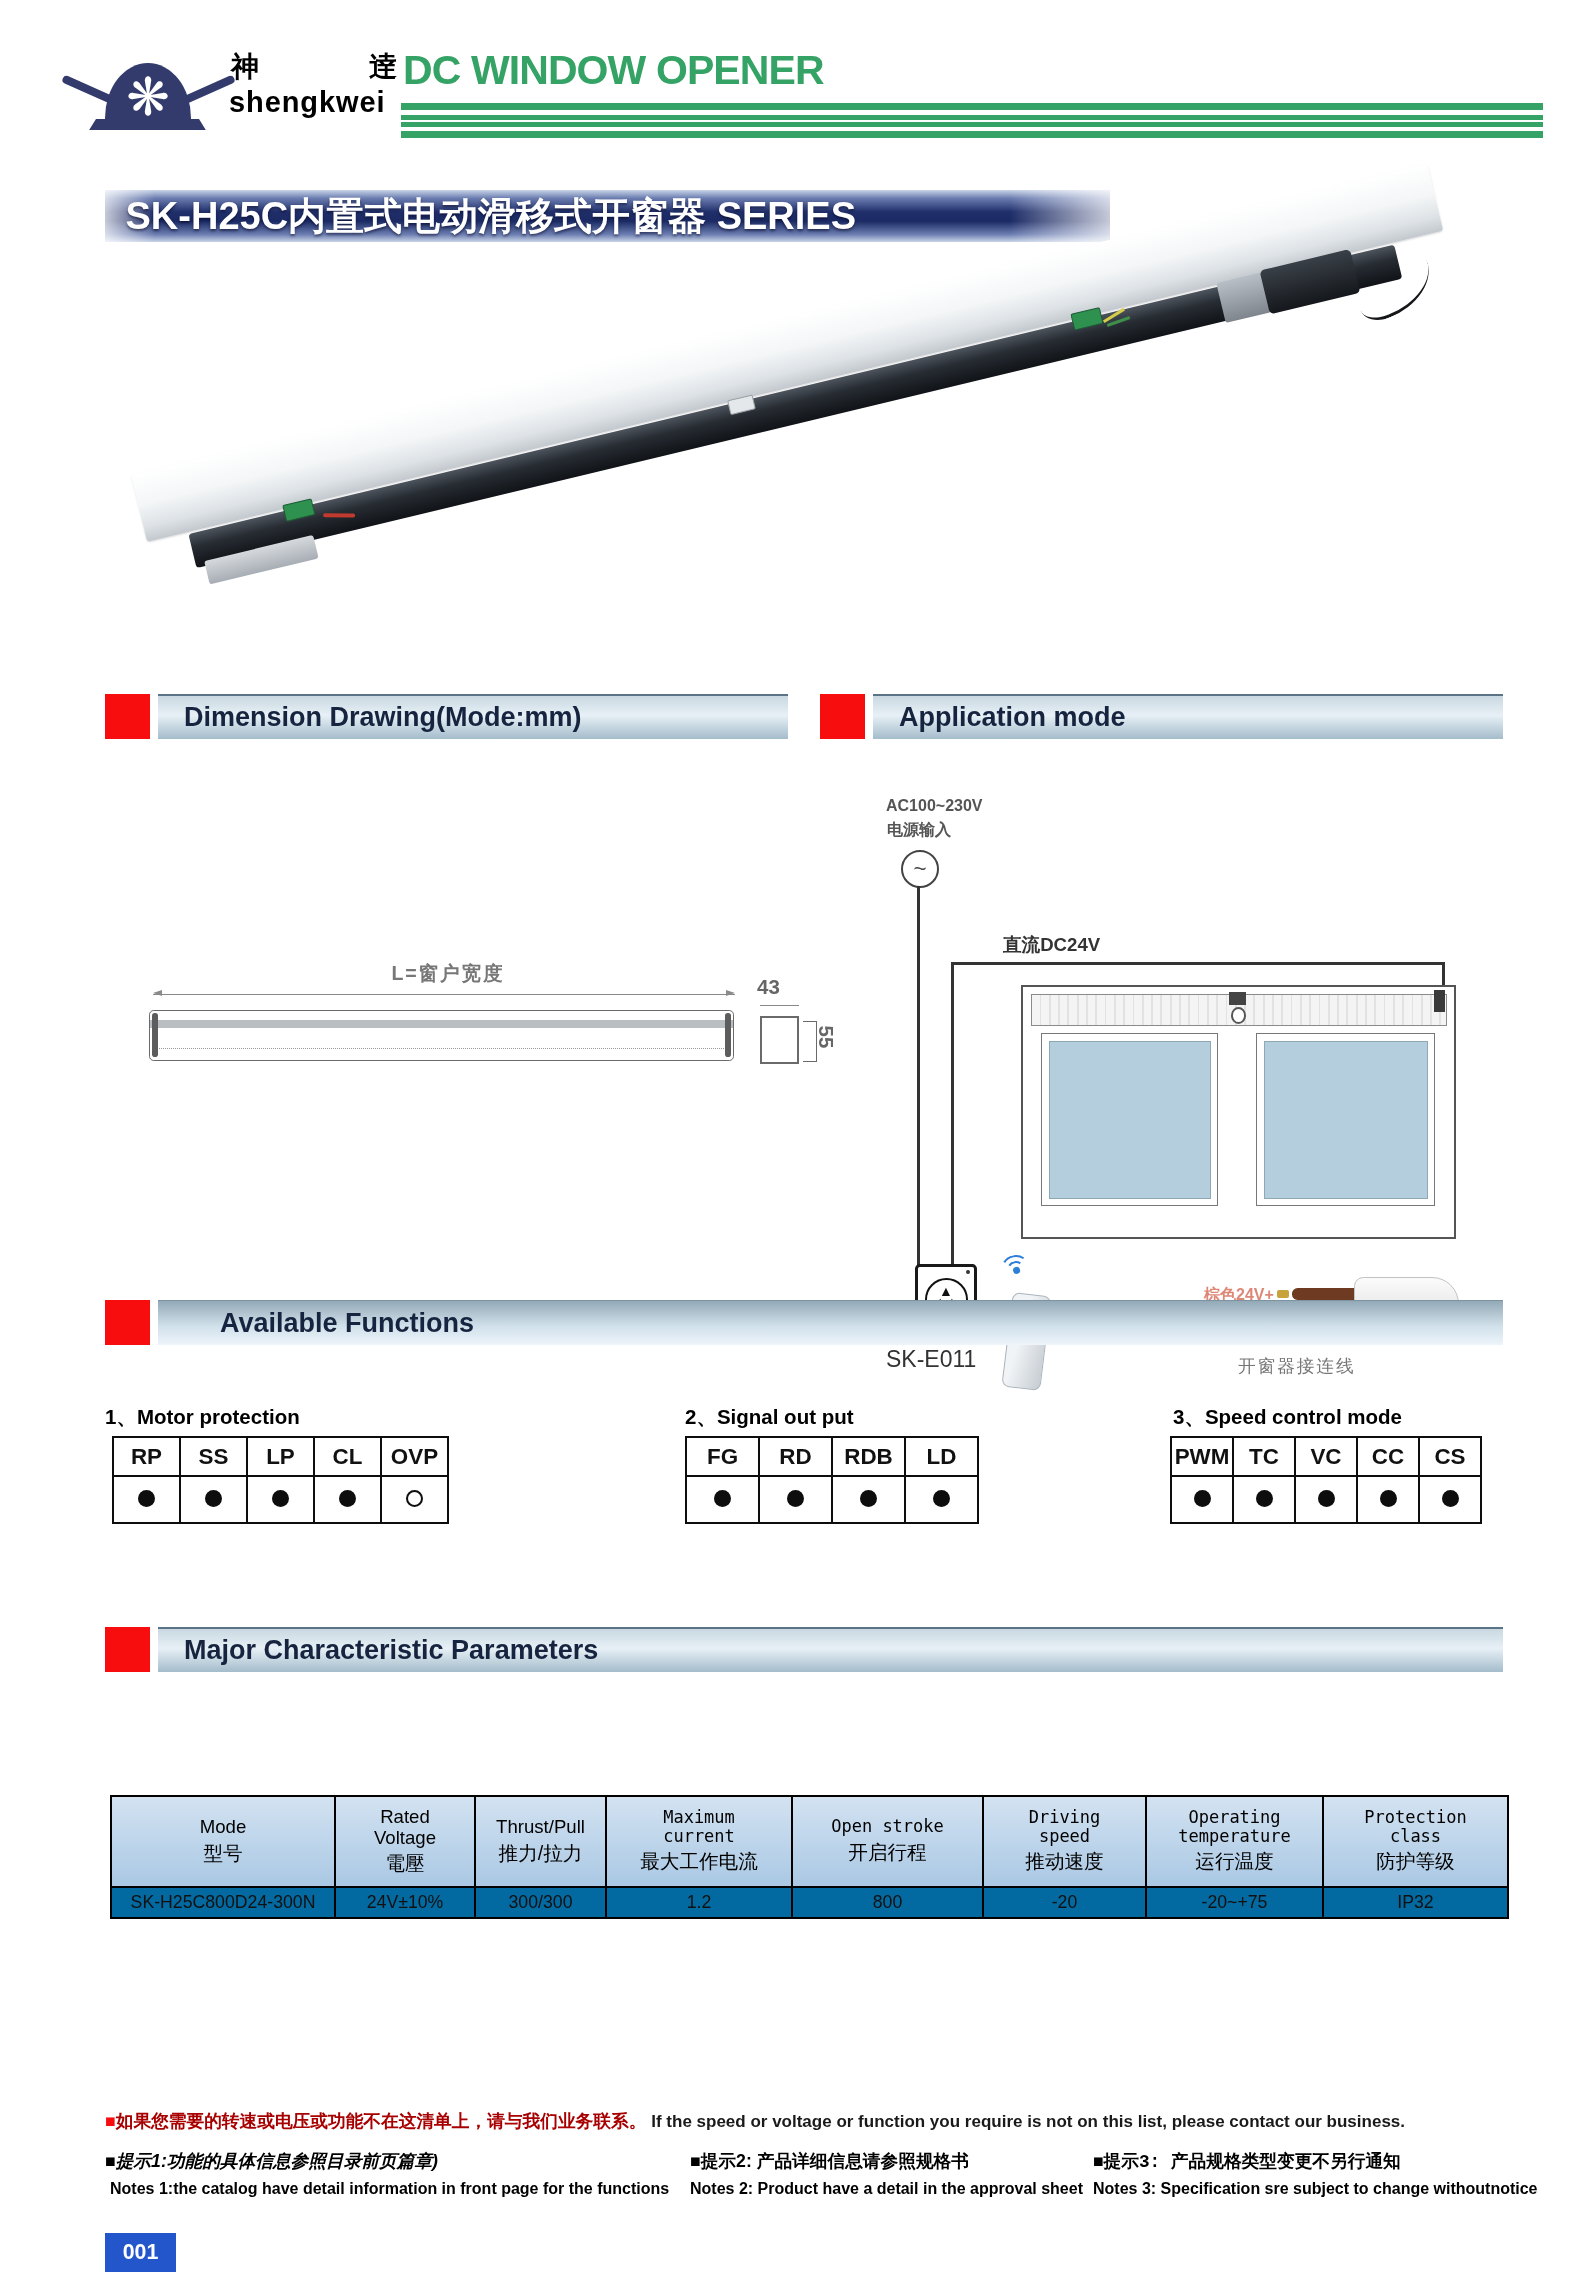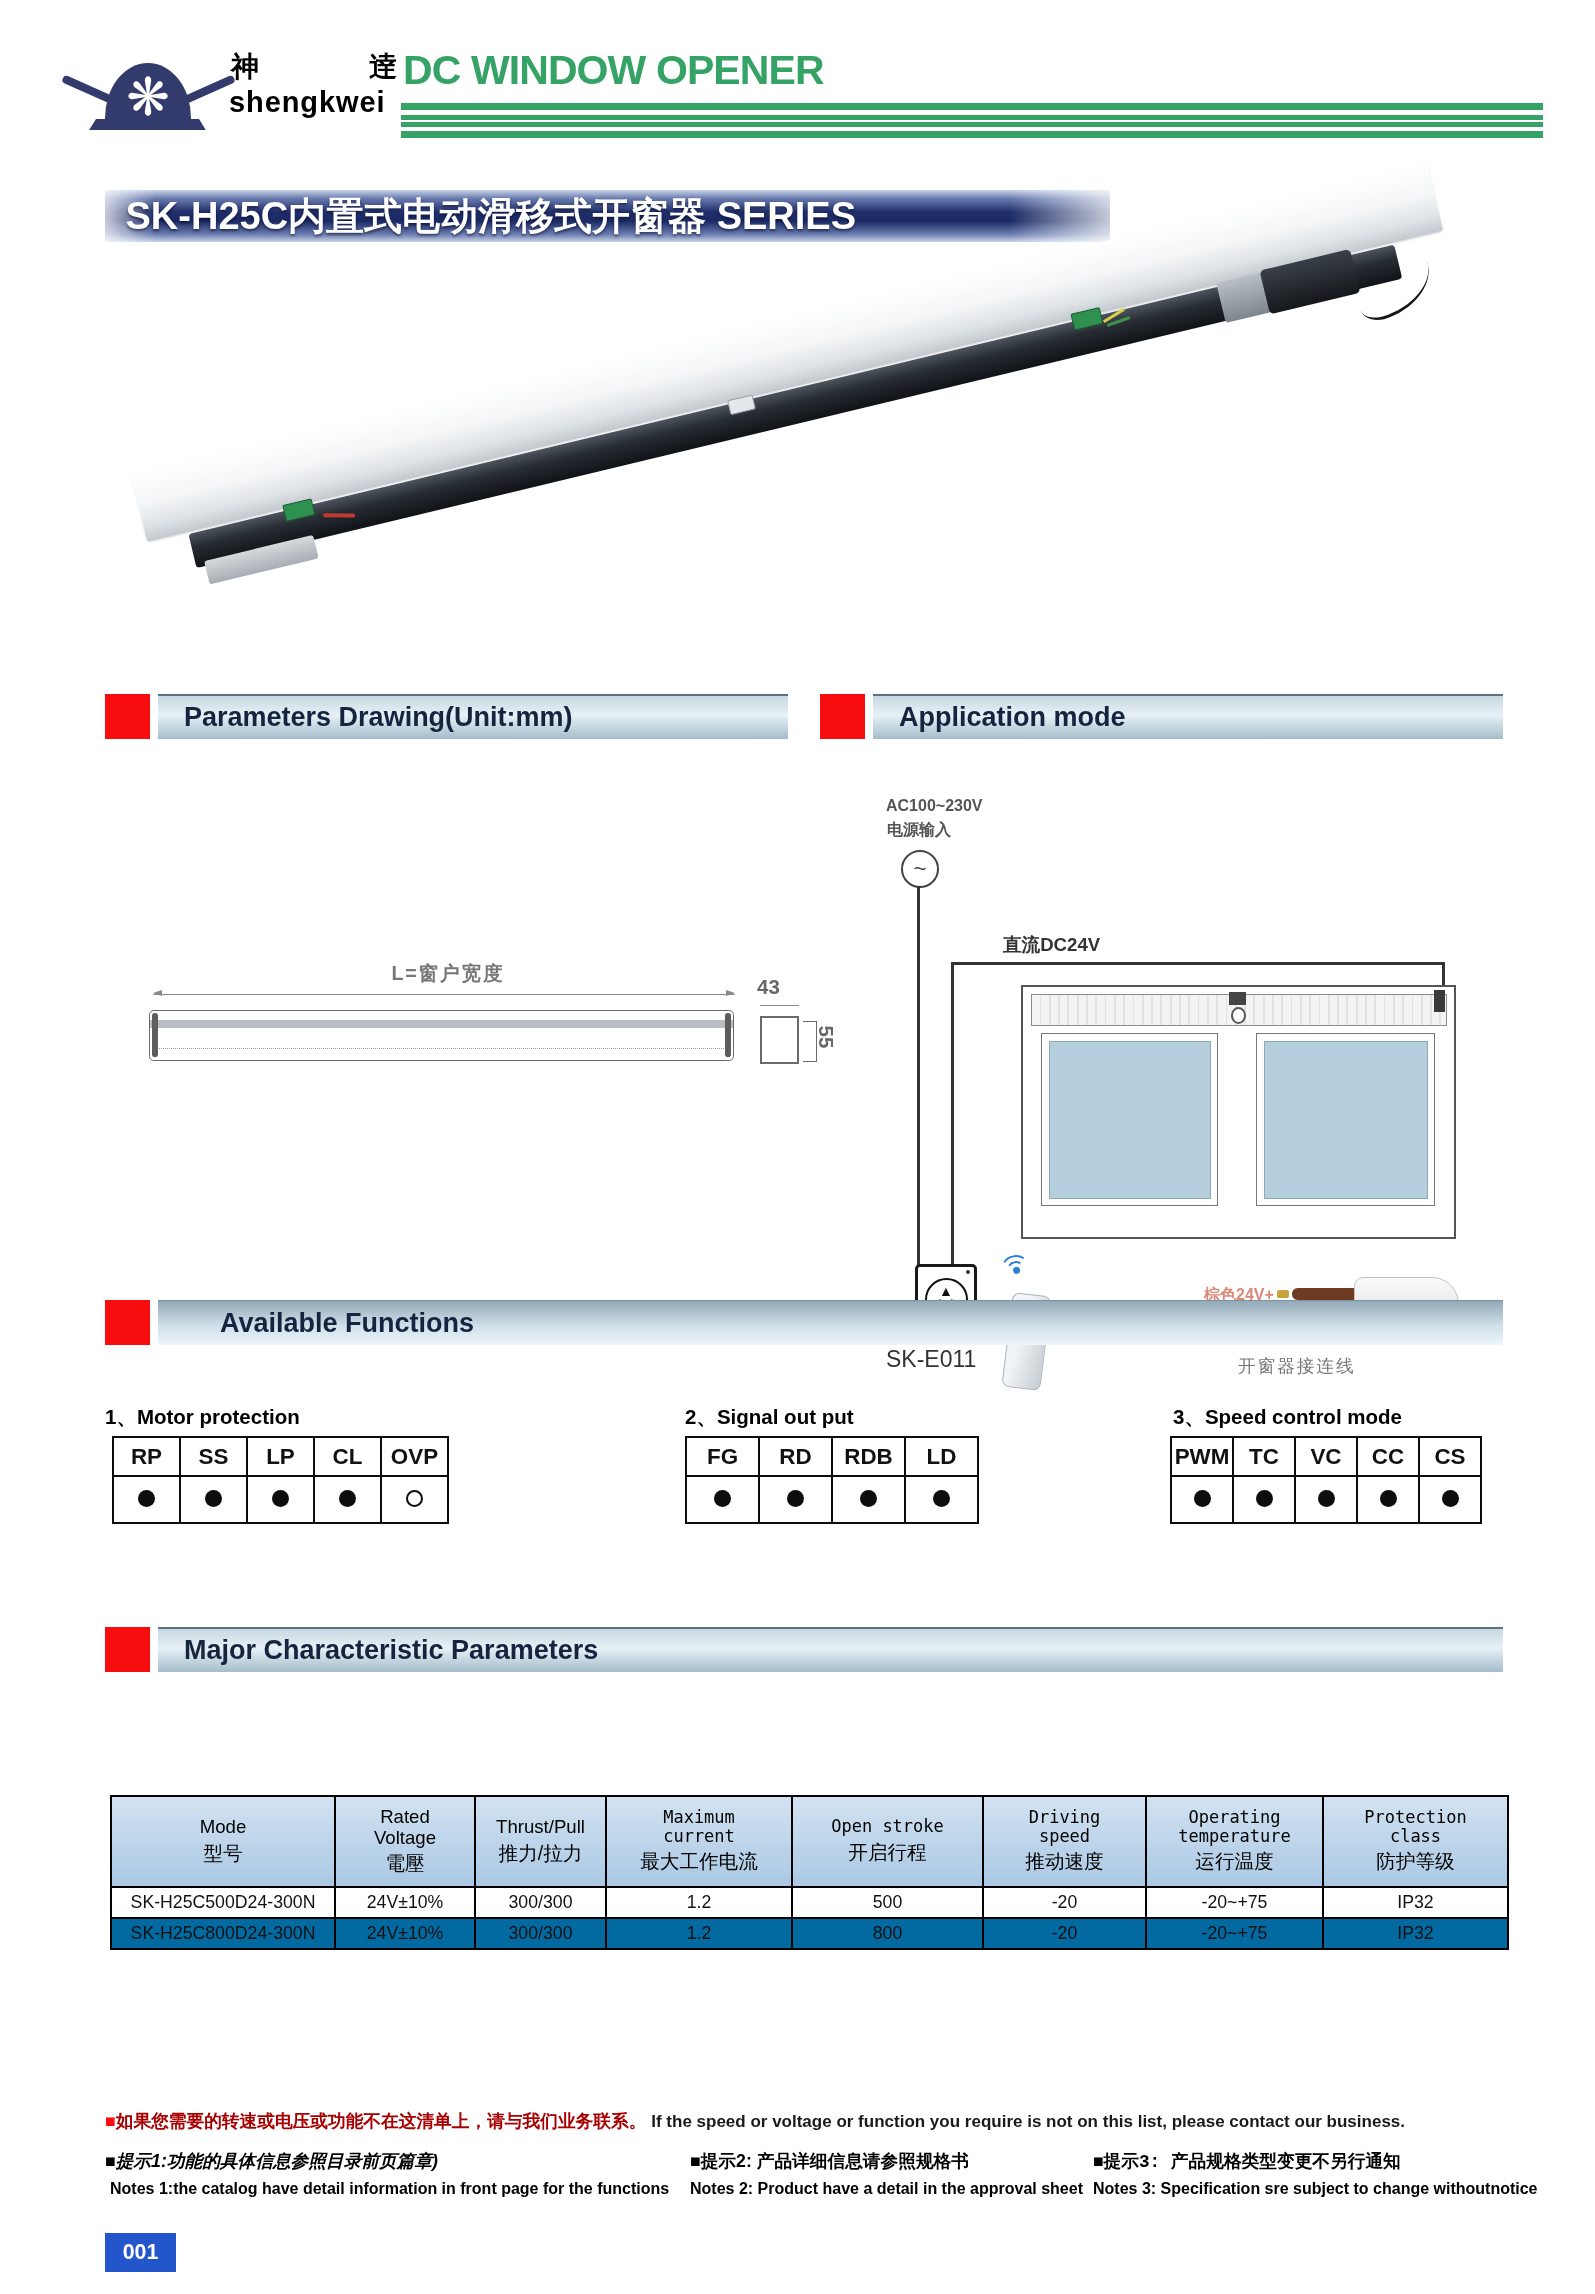--- a/index.html
+++ b/index.html
@@ -196,21 +196,21 @@
     <div class="wire-yel"></div>
     <div class="wire-grn"></div>
     <div class="motor-metal"></div>
     <div class="motor-dark"></div>
     <div class="motor-cable"></div>
   </div>
 </div>
 
 <div class="abs red-sq" style="left:105px;top:694px;"></div>
 <div class="abs sec-bar" style="left:158px;top:694px;width:630px;">
-  <span>Parameters Drawing(Unit:mm)</span>
+  <span>Dimension Drawing(Mode:mm)</span>
 </div>
 <div class="abs red-sq" style="left:820px;top:694px;"></div>
 <div class="abs sec-bar" style="left:873px;top:694px;width:630px;">
   <span>Application mode</span>
 </div>
 
 <div class="abs dim-label">L=窗户宽度</div>
 <div class="abs dim-line"></div>
 <div class="abs dim-bar">
   <div class="band"></div>
@@ -394,30 +394,20 @@
           <div class="en mono">Operating
 temperature</div>
           <div class="cn">运行温度</div>
         </th>
         <th>
           <div class="en mono">Protection
 class</div>
           <div class="cn">防护等级</div>
         </th>
       </tr>
-      <tr class="r0">
-        <td>SK-H25C500D24-300N</td>
-        <td>24V±10%</td>
-        <td>300/300</td>
-        <td>1.2</td>
-        <td>500</td>
-        <td>-20</td>
-        <td>-20~+75</td>
-        <td>IP32</td>
-      </tr>
       <tr class="r1">
         <td>SK-H25C800D24-300N</td>
         <td>24V±10%</td>
         <td>300/300</td>
         <td>1.2</td>
         <td>800</td>
         <td>-20</td>
         <td>-20~+75</td>
         <td>IP32</td>
       </tr>

